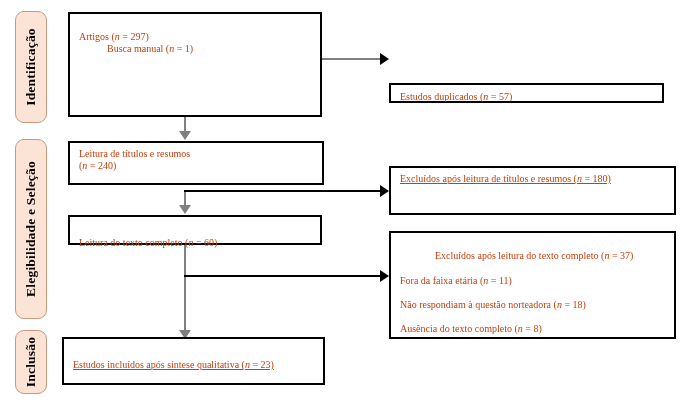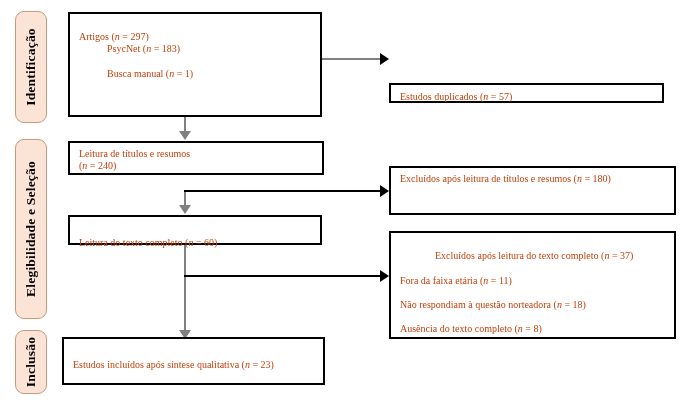--- a/index.html
+++ b/index.html
@@ -46,20 +46,21 @@
     font-size: 10px;
     line-height: 1.22;
   }
   .box-text {
     padding: 4px 7px 4px 9px;
     white-space: pre-line;
   }
   .justify .box-text {
     text-align: justify;
     text-align-last: left;
+    text-decoration: underline;
   }
   .indent-list {
     padding-left: 28px;
     display: block;
   }
   em.n {
     font-style: italic;
   }
 
   
@@ -106,36 +107,35 @@
     <span class="stage-pill-inner">Elegibilidade e Seleção</span>
   </div>
 
   <div class="stage-pill" style="left:15px; top:330px; width:32px; height:64px;">
     <span class="stage-pill-inner">Inclusão</span>
   </div>
 
   <div class="box" style="left:68px; top:12px; width:254px; height:105px;">
     <div class="box-text" style="padding-top:5px;">
       <span>Artigos (<em class="n">n</em> = 297)</span>
-      <span class="indent-list">PsycNet (<em class="n">n</em> = 183)</span>
       <span class="indent-list">Busca manual (<em class="n">n</em> = 1)</span>
     </div>
   </div>
 
   <div class="box" style="left:389px; top:43px; width:275px; height:20px;margin-top:40px;">
     <div class="box-text" style="padding-top:6px;">Estudos duplicados (<em class="n">n</em> = 57)</div>
   </div>
 
   <div class="hline hline-gray" style="left:322px; top:58px; width:60px;"></div>
   <div class="arrow-right" style="left:380px; top:53px;"></div>
 
   <div class="vline" style="left:184px; top:117px; width:2px; height:17px;"></div>
   <div class="arrow-down" style="left:179px; top:131px;"></div>
 
-  <div class="box" style="left:68px; top:141px; width:256px; height:34px;">
+  <div class="box" style="left:68px; top:141px; width:256px; height:44px;">
     <div class="box-text" style="padding-top:5px;">Leitura de títulos e resumos
 (<em class="n">n</em> = 240)</div>
   </div>
 
   <div class="box justify" style="left:389px; top:166px; width:287px; height:49px;">
     <div class="box-text" style="padding-top:5px;">Excluídos após leitura de títulos e resumos (<em class="n">n</em> = 180)</div>
   </div>
 
   <div class="vline" style="left:184px; top:192px; width:2px; height:16px;"></div>
   <div class="arrow-down" style="left:179px; top:205px;"></div>

